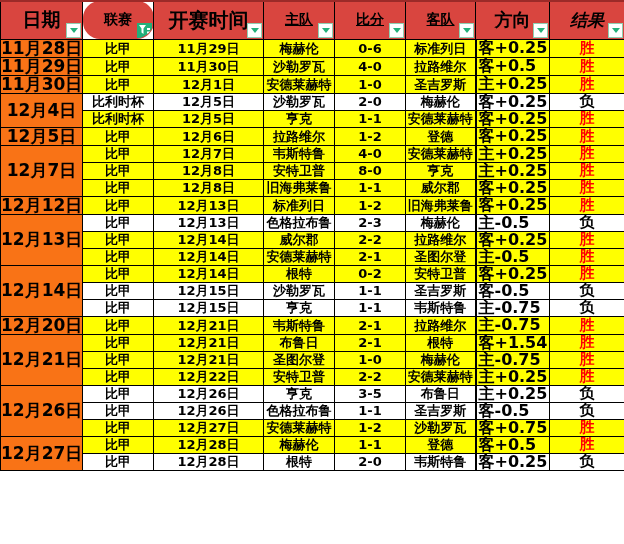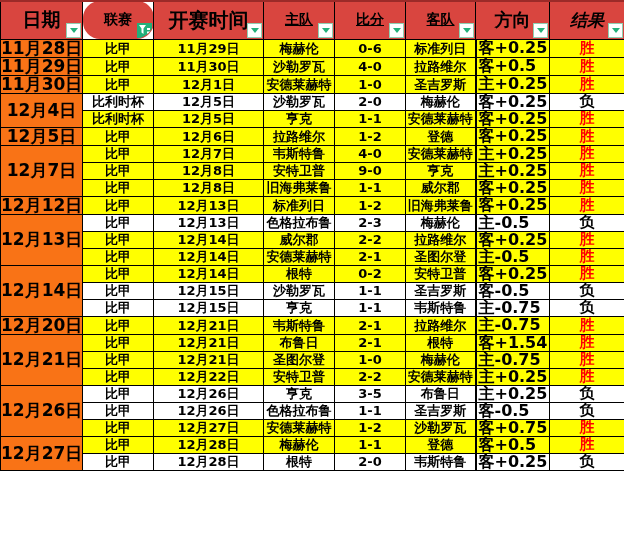--- a/index.html
+++ b/index.html
@@ -156,21 +156,21 @@
         <td class="data">韦斯特鲁</td>
         <td class="data">4-0</td>
         <td class="data">安德莱赫特</td>
         <td class="data dir-cell">主+0.25</td>
         <td class="data res-cell">胜</td>
       </tr>
       <tr class="win">
         <td class="data">比甲</td>
         <td class="data time-cell">12月8日</td>
         <td class="data">安特卫普</td>
-        <td class="data">9-0</td>
+        <td class="data">8-0</td>
         <td class="data">亨克</td>
         <td class="data dir-cell">主+0.25</td>
         <td class="data res-cell">胜</td>
       </tr>
       <tr class="win">
         <td class="data">比甲</td>
         <td class="data time-cell">12月8日</td>
         <td class="data">旧海弗莱鲁</td>
         <td class="data">1-1</td>
         <td class="data">威尔郡</td>

